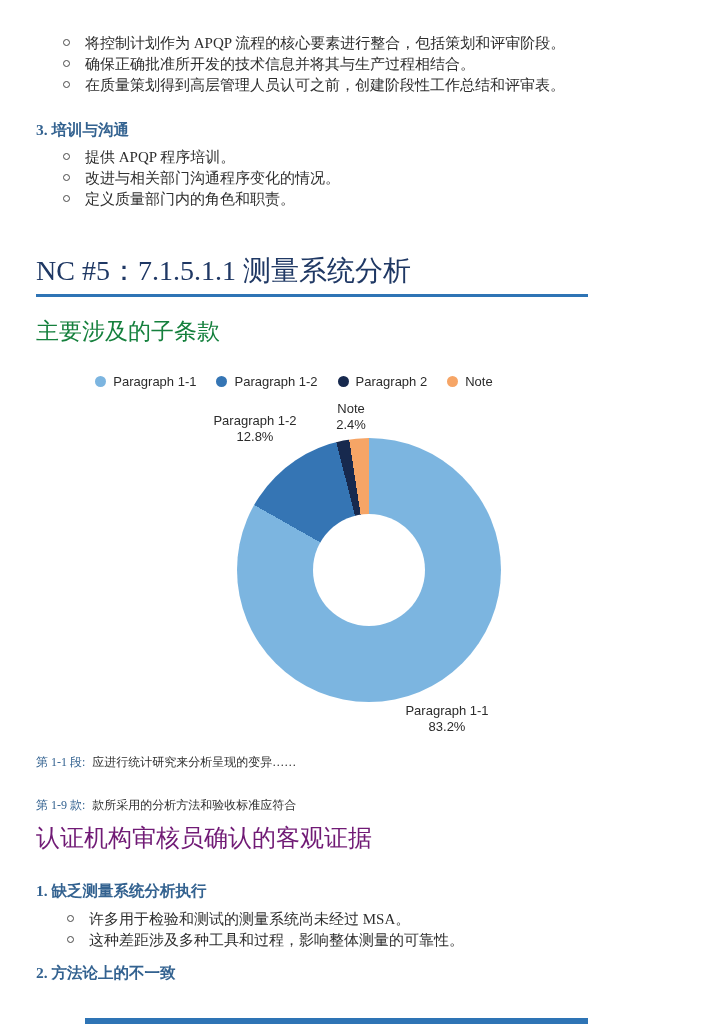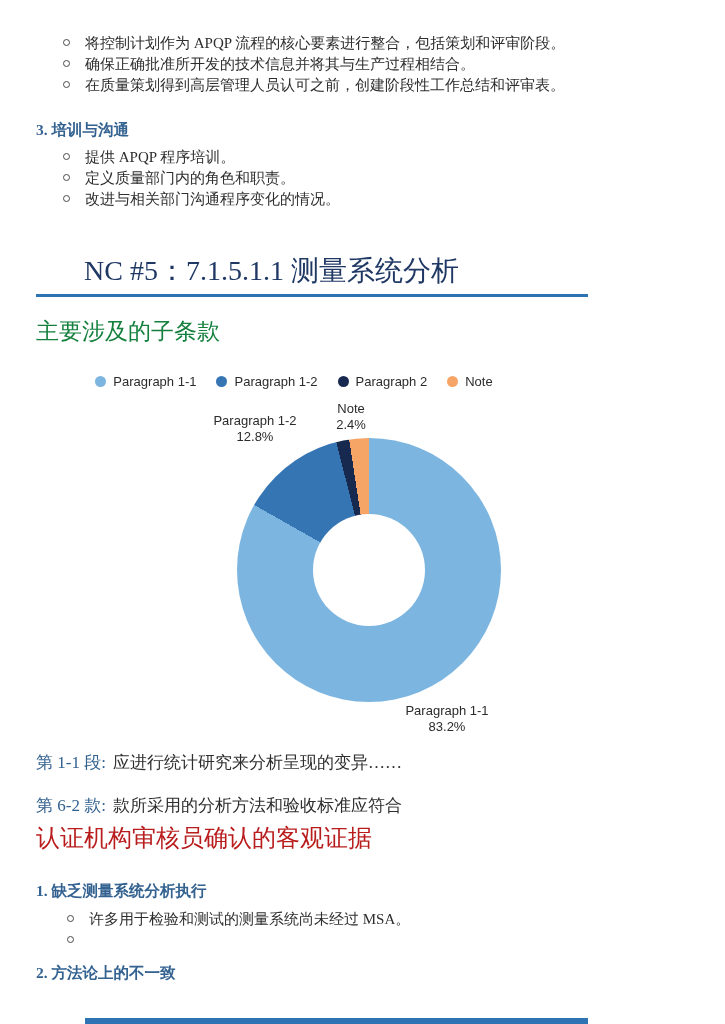--- a/index.html
+++ b/index.html
@@ -11,58 +11,58 @@
 
   ul.bullets{list-style:none;margin:0;padding:0;}
   ul.bullets li{position:relative;padding-left:29px;font-size:15px;line-height:21px;color:#2e2e2e;white-space:nowrap;}
   ul.bullets .ring{position:absolute;left:7px;top:6px;width:7px;height:7px;border:1.2px solid #4a4a4a;border-radius:50%;box-sizing:border-box;}
 
   .blue-sub{font-weight:bold;font-size:15.5px;color:#336290;}
 
   .nc-heading{font-size:28px;line-height:34px;color:#1f3864;white-space:nowrap;}
   .rule{background:#2e74b5;}
   .sub-heading{font-size:23px;line-height:28px;color:#15803d;white-space:nowrap;}
-  .evidence-heading{font-size:24px;line-height:30px;color:#b91c1c;white-space:nowrap;}
+  .evidence-heading{font-size:24px;line-height:30px;color:#701a75;white-space:nowrap;}
 
   .legend{left:0;right:0;display:flex;justify-content:center;align-items:center;gap:20px;
     font-family:"Liberation Sans","DejaVu Sans",sans-serif;font-size:13px;color:#2b2b2b;}
   .legend-item{display:flex;align-items:center;gap:7px;white-space:nowrap;}
   .legend-dot{width:11px;height:11px;border-radius:50%;display:inline-block;}
 
   .callout{transform:translateX(-50%);text-align:center;
     font-family:"Liberation Sans","DejaVu Sans",sans-serif;font-size:13px;line-height:16px;color:#2b2b2b;white-space:nowrap;}
 
   .donut{border-radius:50%;}
   .donut-hole{position:absolute;left:50%;top:50%;transform:translate(-50%,-50%);
     width:112px;height:112px;background:#ffffff;border-radius:50%;}
 
-  .para-line{font-size:17px;line-height:21px;white-space:nowrap;}
+  .para-line{font-size:12px;line-height:21px;white-space:nowrap;}
   .para-label{color:#336290;margin-right:7px;}
 
   .bottom-bar{background:#2e74b5;}
 </style>
 </head>
 <body>
 
 <div class="page">
 
   <ul class="bullets abs" style="left:56px;top:33px;">
     <li><span class="ring"></span><span>将控制计划作为 APQP 流程的核心要素进行整合，包括策划和评审阶段。</span></li>
     <li><span class="ring"></span><span>确保正确批准所开发的技术信息并将其与生产过程相结合。</span></li>
     <li><span class="ring"></span><span>在质量策划得到高层管理人员认可之前，创建阶段性工作总结和评审表。</span></li>
   </ul>
 
   <div class="abs blue-sub" style="left:36px;top:120px;">3. 培训与沟通</div>
   <ul class="bullets abs" style="left:56px;top:147px;">
     <li><span class="ring"></span><span>提供 APQP 程序培训。</span></li>
+    <li><span class="ring"></span><span>改进与相关部门沟通程序变化的情况。</span></li>
     <li><span class="ring"></span><span>定义质量部门内的角色和职责。</span></li>
-    <li><span class="ring"></span><span>改进与相关部门沟通程序变化的情况。</span></li>
   </ul>
 
-  <div class="abs nc-heading" style="left:36px;top:254px;margin-left:48px;">NC #5：7.1.5.1.1 测量系统分析</div>
+  <div class="abs nc-heading" style="left:36px;top:254px;">NC #5：7.1.5.1.1 测量系统分析</div>
   <div class="abs rule" style="left:36px;top:294px;width:654px;height:3px;"></div>
 
   <div class="abs sub-heading" style="left:36px;top:318px;">主要涉及的子条款</div>
 
   <div class="abs legend" style="top:374px;">
     <span class="legend-item">
         <span class="legend-dot" style="background: rgb(124, 181, 224);"></span>
         <span>Paragraph 1-1</span>
       </span>
     <span class="legend-item">
@@ -93,28 +93,28 @@
   </div>
 
   <div class="abs donut" style="left: 237px; top: 438px; width: 264px; height: 264px; background: conic-gradient(rgb(124, 181, 224) 0deg, rgb(124, 181, 224) 299.52deg, rgb(53, 117, 180) 299.52deg, rgb(53, 117, 180) 345.6deg, rgb(23, 41, 78) 345.6deg, rgb(23, 41, 78) 351.36deg, rgb(246, 165, 102) 351.36deg, rgb(246, 165, 102) 360deg);">
     <div class="donut-hole"></div>
   </div>
 
   <div class="abs para-line" style="left:36px;top:752px;">
     <span class="para-label">第 1-1 段:</span><span>应进行统计研究来分析呈现的变异……</span>
   </div>
   <div class="abs para-line" style="left:36px;top:795px;">
-    <span class="para-label">第 6-2 款:</span><span>款所采用的分析方法和验收标准应符合</span>
+    <span class="para-label">第 1-9 款:</span><span>款所采用的分析方法和验收标准应符合</span>
   </div>
 
   <div class="abs evidence-heading" style="left:36px;top:823px;">认证机构审核员确认的客观证据</div>
 
   <div class="abs blue-sub" style="left:36px;top:881px;">1. 缺乏测量系统分析执行</div>
   <ul class="bullets abs" style="left:60px;top:909px;">
     <li><span class="ring"></span><span>许多用于检验和测试的测量系统尚未经过 MSA。</span></li>
-    <li><span class="ring"></span></li>
+    <li><span class="ring"></span><span>这种差距涉及多种工具和过程，影响整体测量的可靠性。</span></li>
   </ul>
 
   <div class="abs blue-sub" style="left:36px;top:963px;">2. 方法论上的不一致</div>
 
   <div class="abs bottom-bar" style="left:85px;top:1018px;width:513px;height:6px;"></div>
 
 </div>
 
 </body></html>

